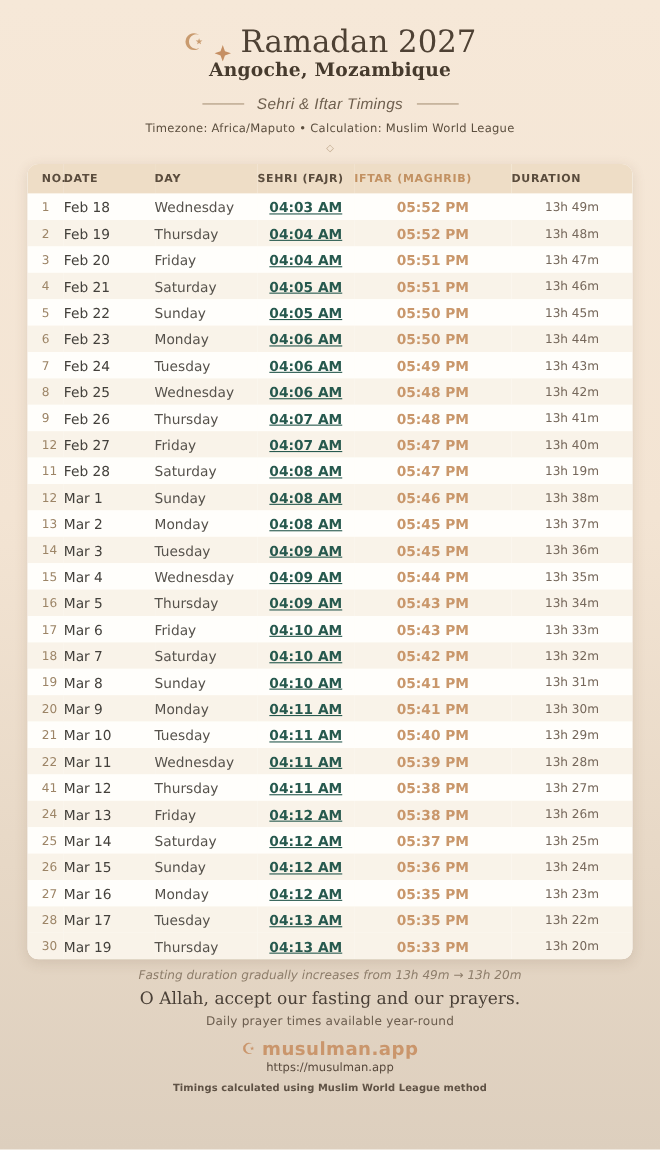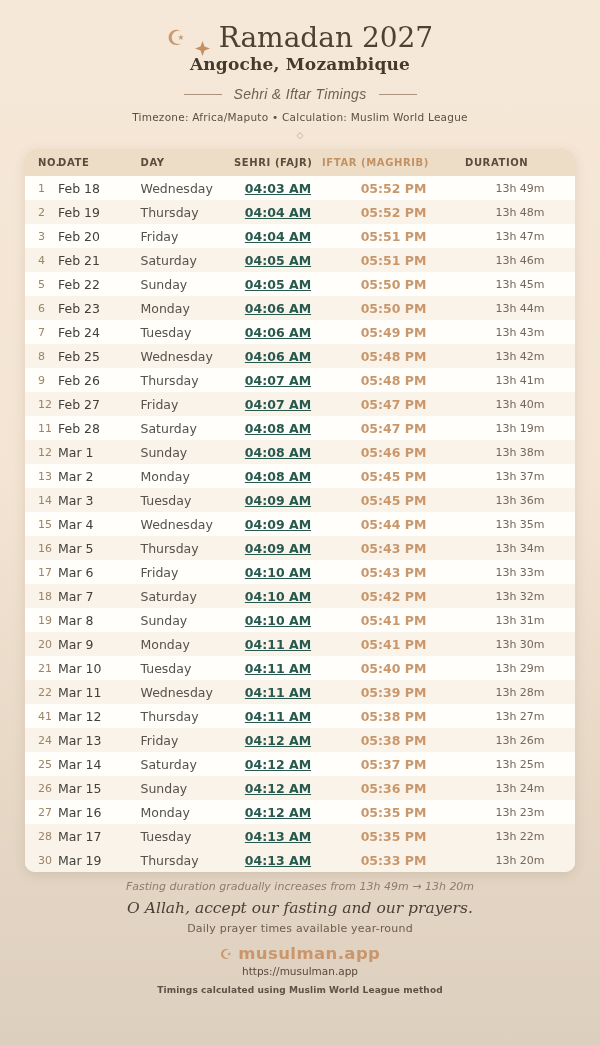--- a/index.html
+++ b/index.html
@@ -42,21 +42,21 @@
   tbody tr.alt{background:#f9f3e9;}
   td.col-no{padding-left:13px;font-size:11px;color:#9c8466;}
   td.col-date{color:#43403b;}
   td.col-day{color:#56524c;}
   td.col-sehri{text-align:center;font-weight:bold;color:#27594e;text-decoration:underline;}
   td.col-iftar{text-align:center;font-weight:bold;color:#c9976b;}
   td.col-duration{text-align:center;font-size:11px;color:#75675a;}
 
   
   .note{margin-top:8px;font-size:11px;font-style:italic;color:#8d7d6a;}
-  .dua{margin-top:6px;font-family:"DejaVu Serif",serif;font-style:italic;font-size:15.5px;color:#4a4037;}
+  .dua{margin-top:6px;font-family:"DejaVu Serif",serif;font-size:15.5px;color:#4a4037;}
   .avail{margin-top:5px;font-size:11px;color:#6b5d4e;letter-spacing:.2px;}
   .brand-row{margin-top:9px;display:flex;align-items:center;justify-content:center;gap:6px;cursor:pointer;}
   .brand-crescent{color:#ca966c;font-size:14px;line-height:16px;}
   .brand-name{font-size:16.5px;font-weight:bold;color:#ca966c;letter-spacing:.4px;}
   .url{margin-top:2px;font-size:10.5px;color:#57493c;}
   .method{margin-top:8px;font-size:9px;font-weight:bold;color:#5f5245;letter-spacing:.1px;}
 </style>
 </head>
 <body>
 

